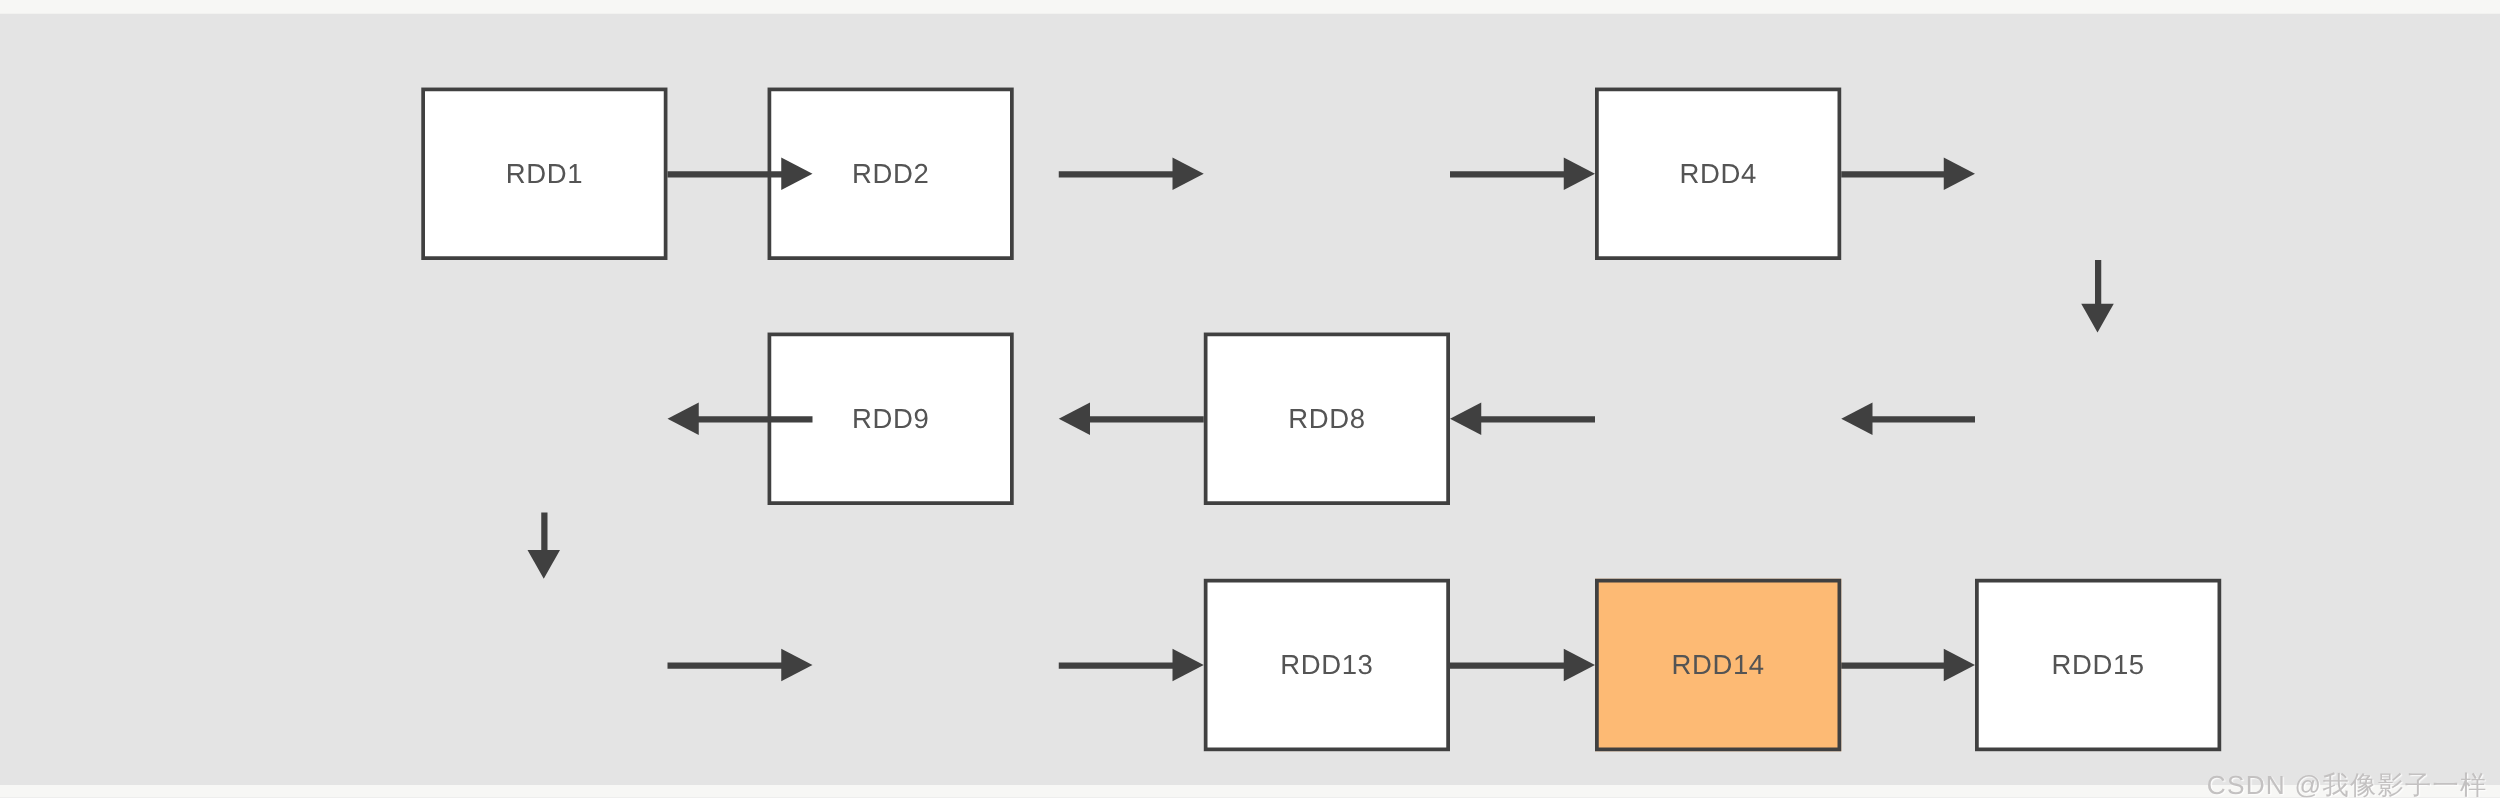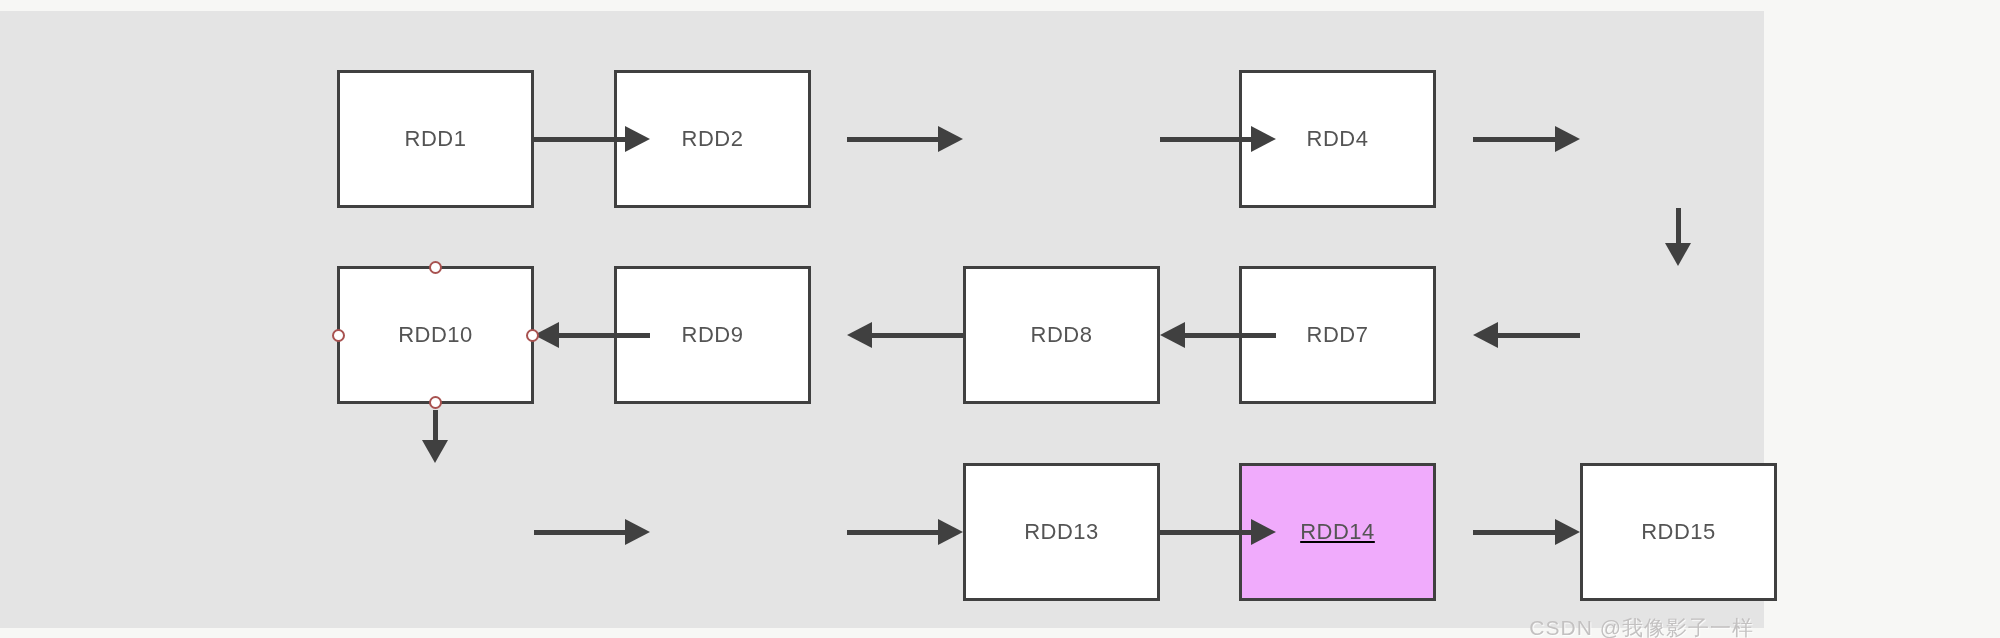--- a/index.html
+++ b/index.html
@@ -2,34 +2,34 @@
 <html><head>
 <meta charset="utf-8">
 <style>
   html,body{margin:0;padding:0;}
   body{
     width:2000px;height:638px;position:relative;overflow:hidden;
     background:#f7f7f5;
     font-family:"Liberation Sans",sans-serif;
   }
   .canvas{
-    position:absolute;left:0;top:11px;width:1764px;height:617px;
+    position:absolute;left:0;top:11px;width:2000px;height:617px;
     background:#e4e4e4;
   }
   
   .node{
     position:absolute;width:197px;height:138px;box-sizing:border-box;
     background:#ffffff;border:3px solid #404040;
     display:flex;align-items:center;justify-content:center;
   }
-  .node.highlighted{background:#f0abfc;text-decoration:underline;}
+  .node.highlighted{background:#fdba74;}
   .node .label{
     font-size:22px;color:#545454;letter-spacing:0.5px;user-select:none;
   }
-  .c1{left:337px}.c2{left:614px}.c3{left:963px}.c4{left:1239px}.c5{left:1580px}
+  .c1{left:337px}.c2{left:614px}.c3{left:963px}.c4{left:1276px}.c5{left:1580px}
   .r1{top:59px}.r2{top:255px}.r3{top:452px}
   
   .handle{
     position:absolute;width:13px;height:13px;border-radius:50%;
     box-sizing:border-box;background:#ffffff;border:2px solid #a85250;
     z-index:5;
   }
   .h-top{top:-8px;left:calc(50% - 6.5px);}
   .h-bottom{bottom:-8px;left:calc(50% - 6.5px);}
   .h-left{left:-8px;top:calc(50% - 6.5px);}
@@ -75,35 +75,25 @@
   <div class="node c1 r1">
     <span class="label">RDD1</span>
   </div>
   <div class="node c2 r1">
     <span class="label">RDD2</span>
   </div>
   <div class="node c4 r1">
     <span class="label">RDD4</span>
   </div>
 
-  <div class="node c4 r2">
-    <span class="label">RDD7</span>
-  </div>
   <div class="node c3 r2">
     <span class="label">RDD8</span>
   </div>
   <div class="node c2 r2">
     <span class="label">RDD9</span>
-  </div>
-  <div class="node c1 r2 selected">
-    <span class="label">RDD10</span>
-    <span class="handle h-top"></span>
-    <span class="handle h-left"></span>
-    <span class="handle h-right"></span>
-    <span class="handle h-bottom"></span>
   </div>
 
   <div class="node c3 r3">
     <span class="label">RDD13</span>
   </div>
   <div class="node c4 r3 highlighted">
     <span class="label">RDD14</span>
   </div>
   <div class="node c5 r3">
     <span class="label">RDD15</span>

